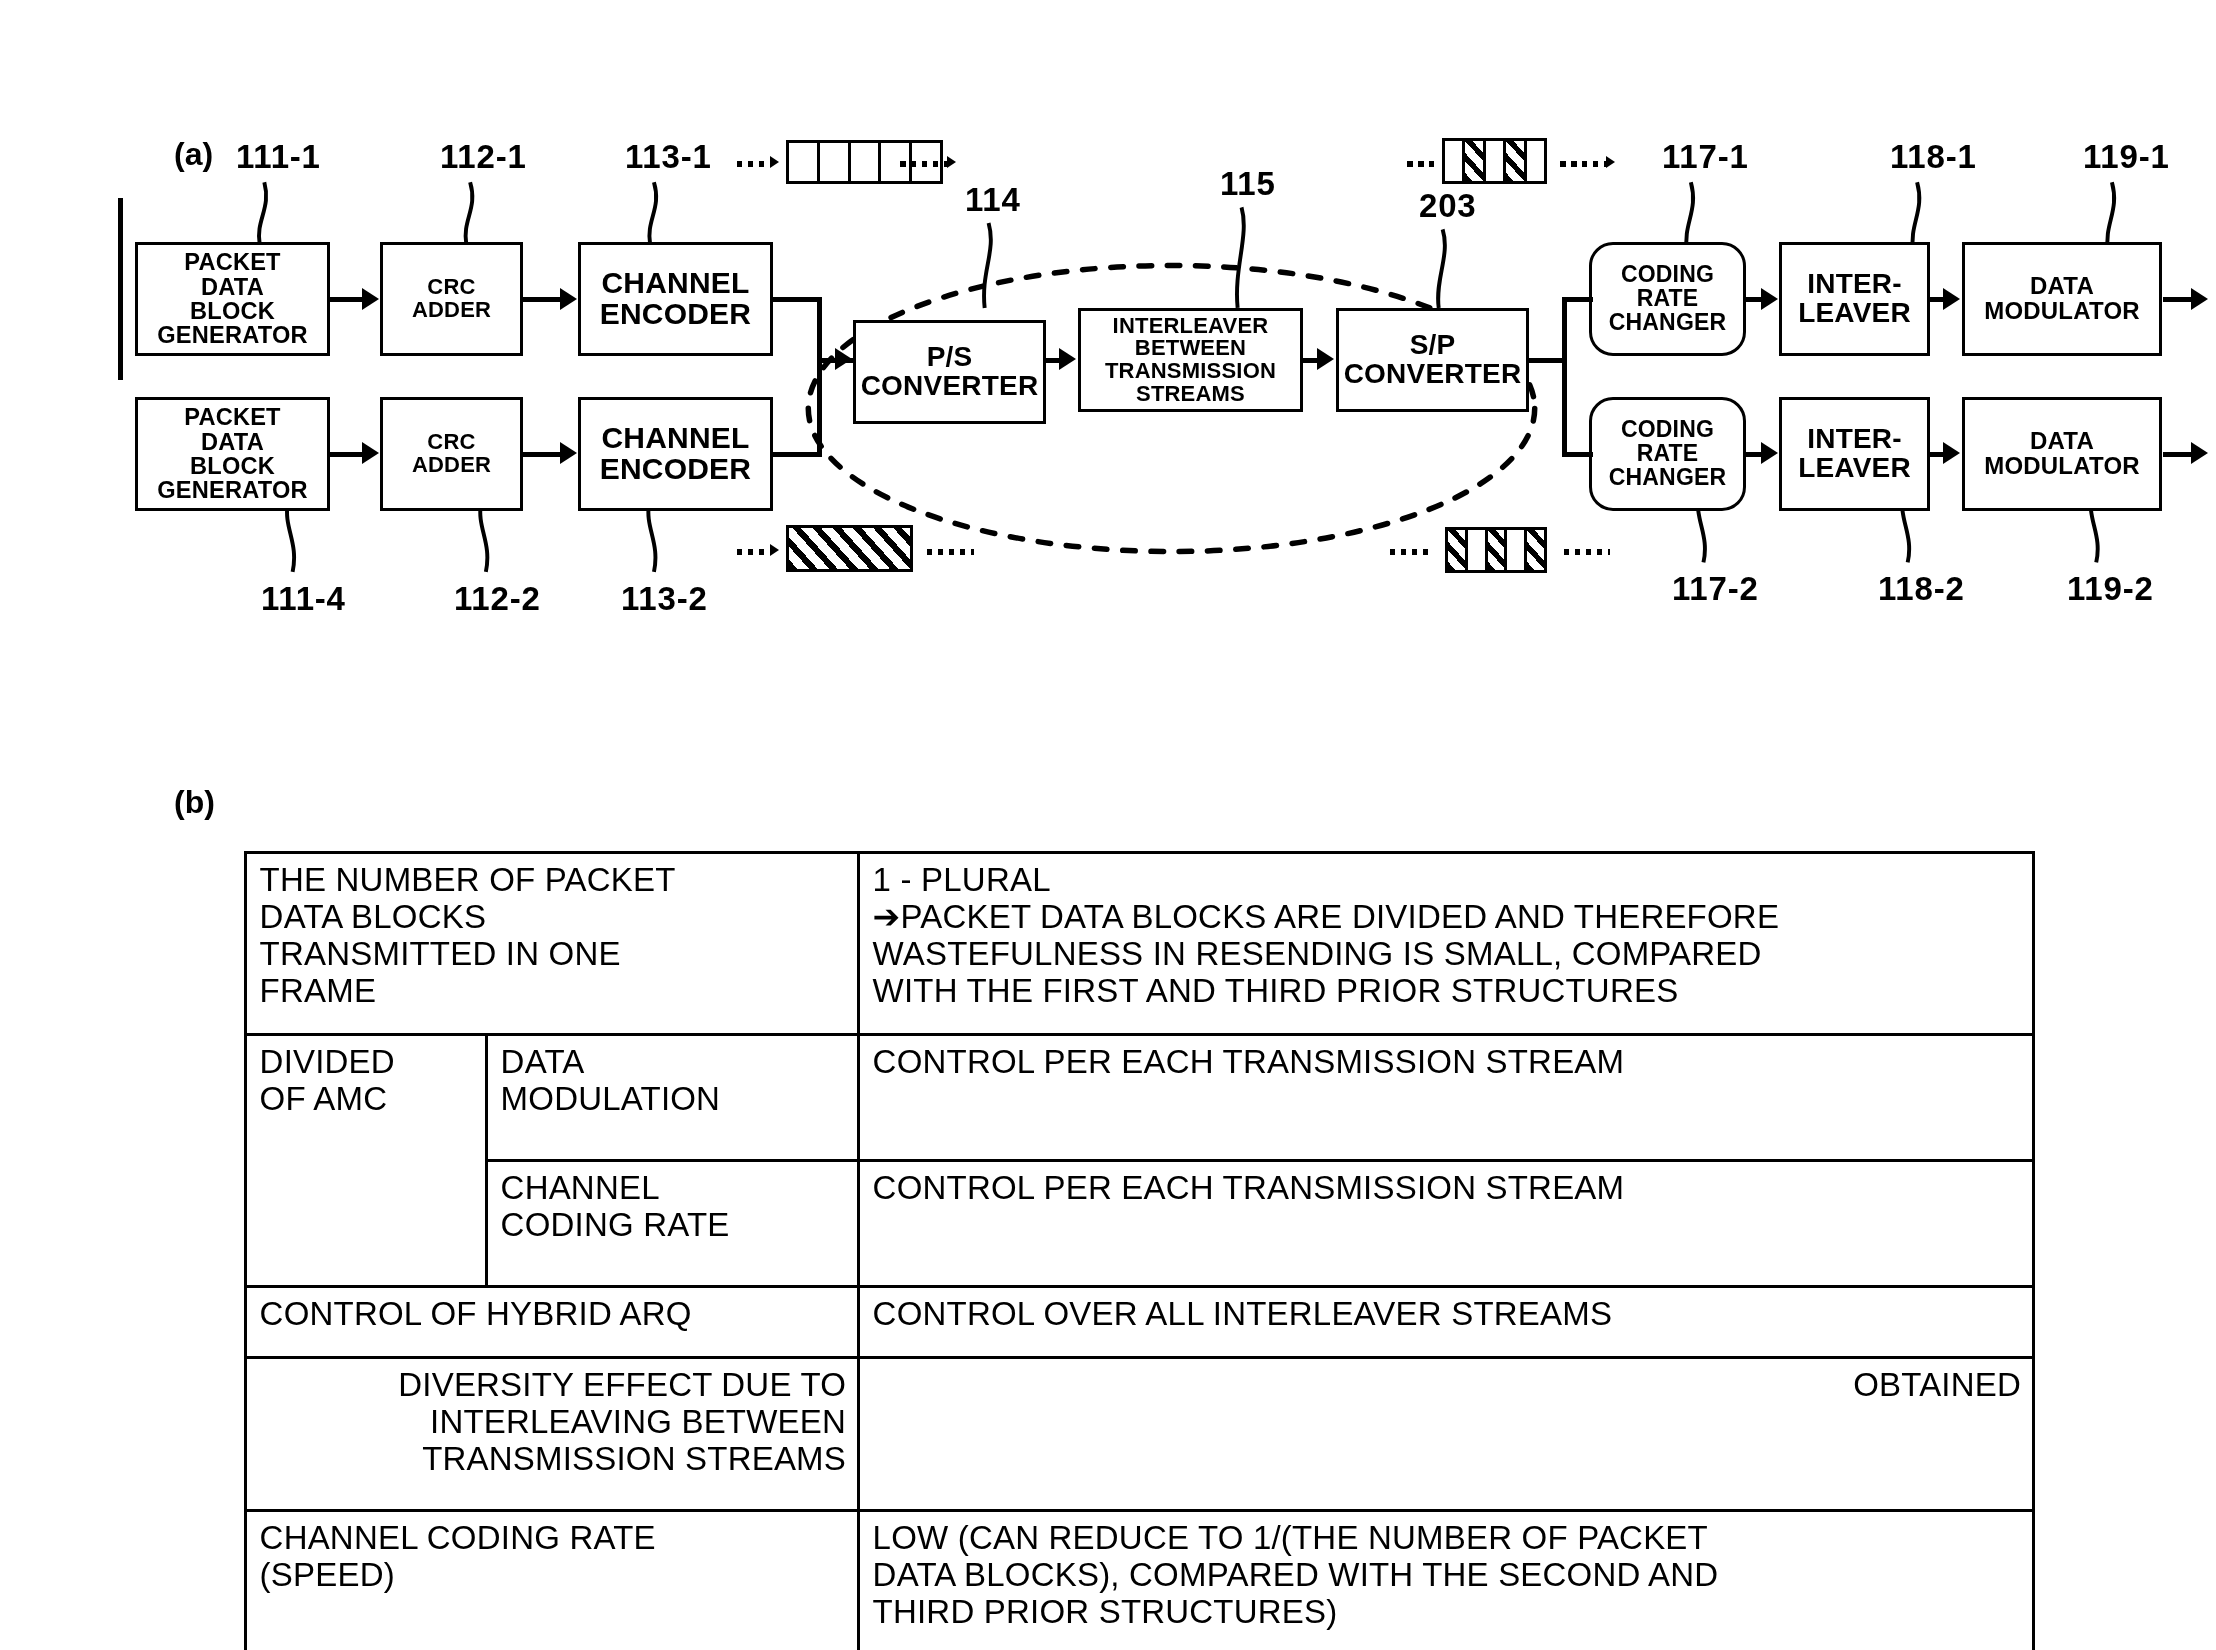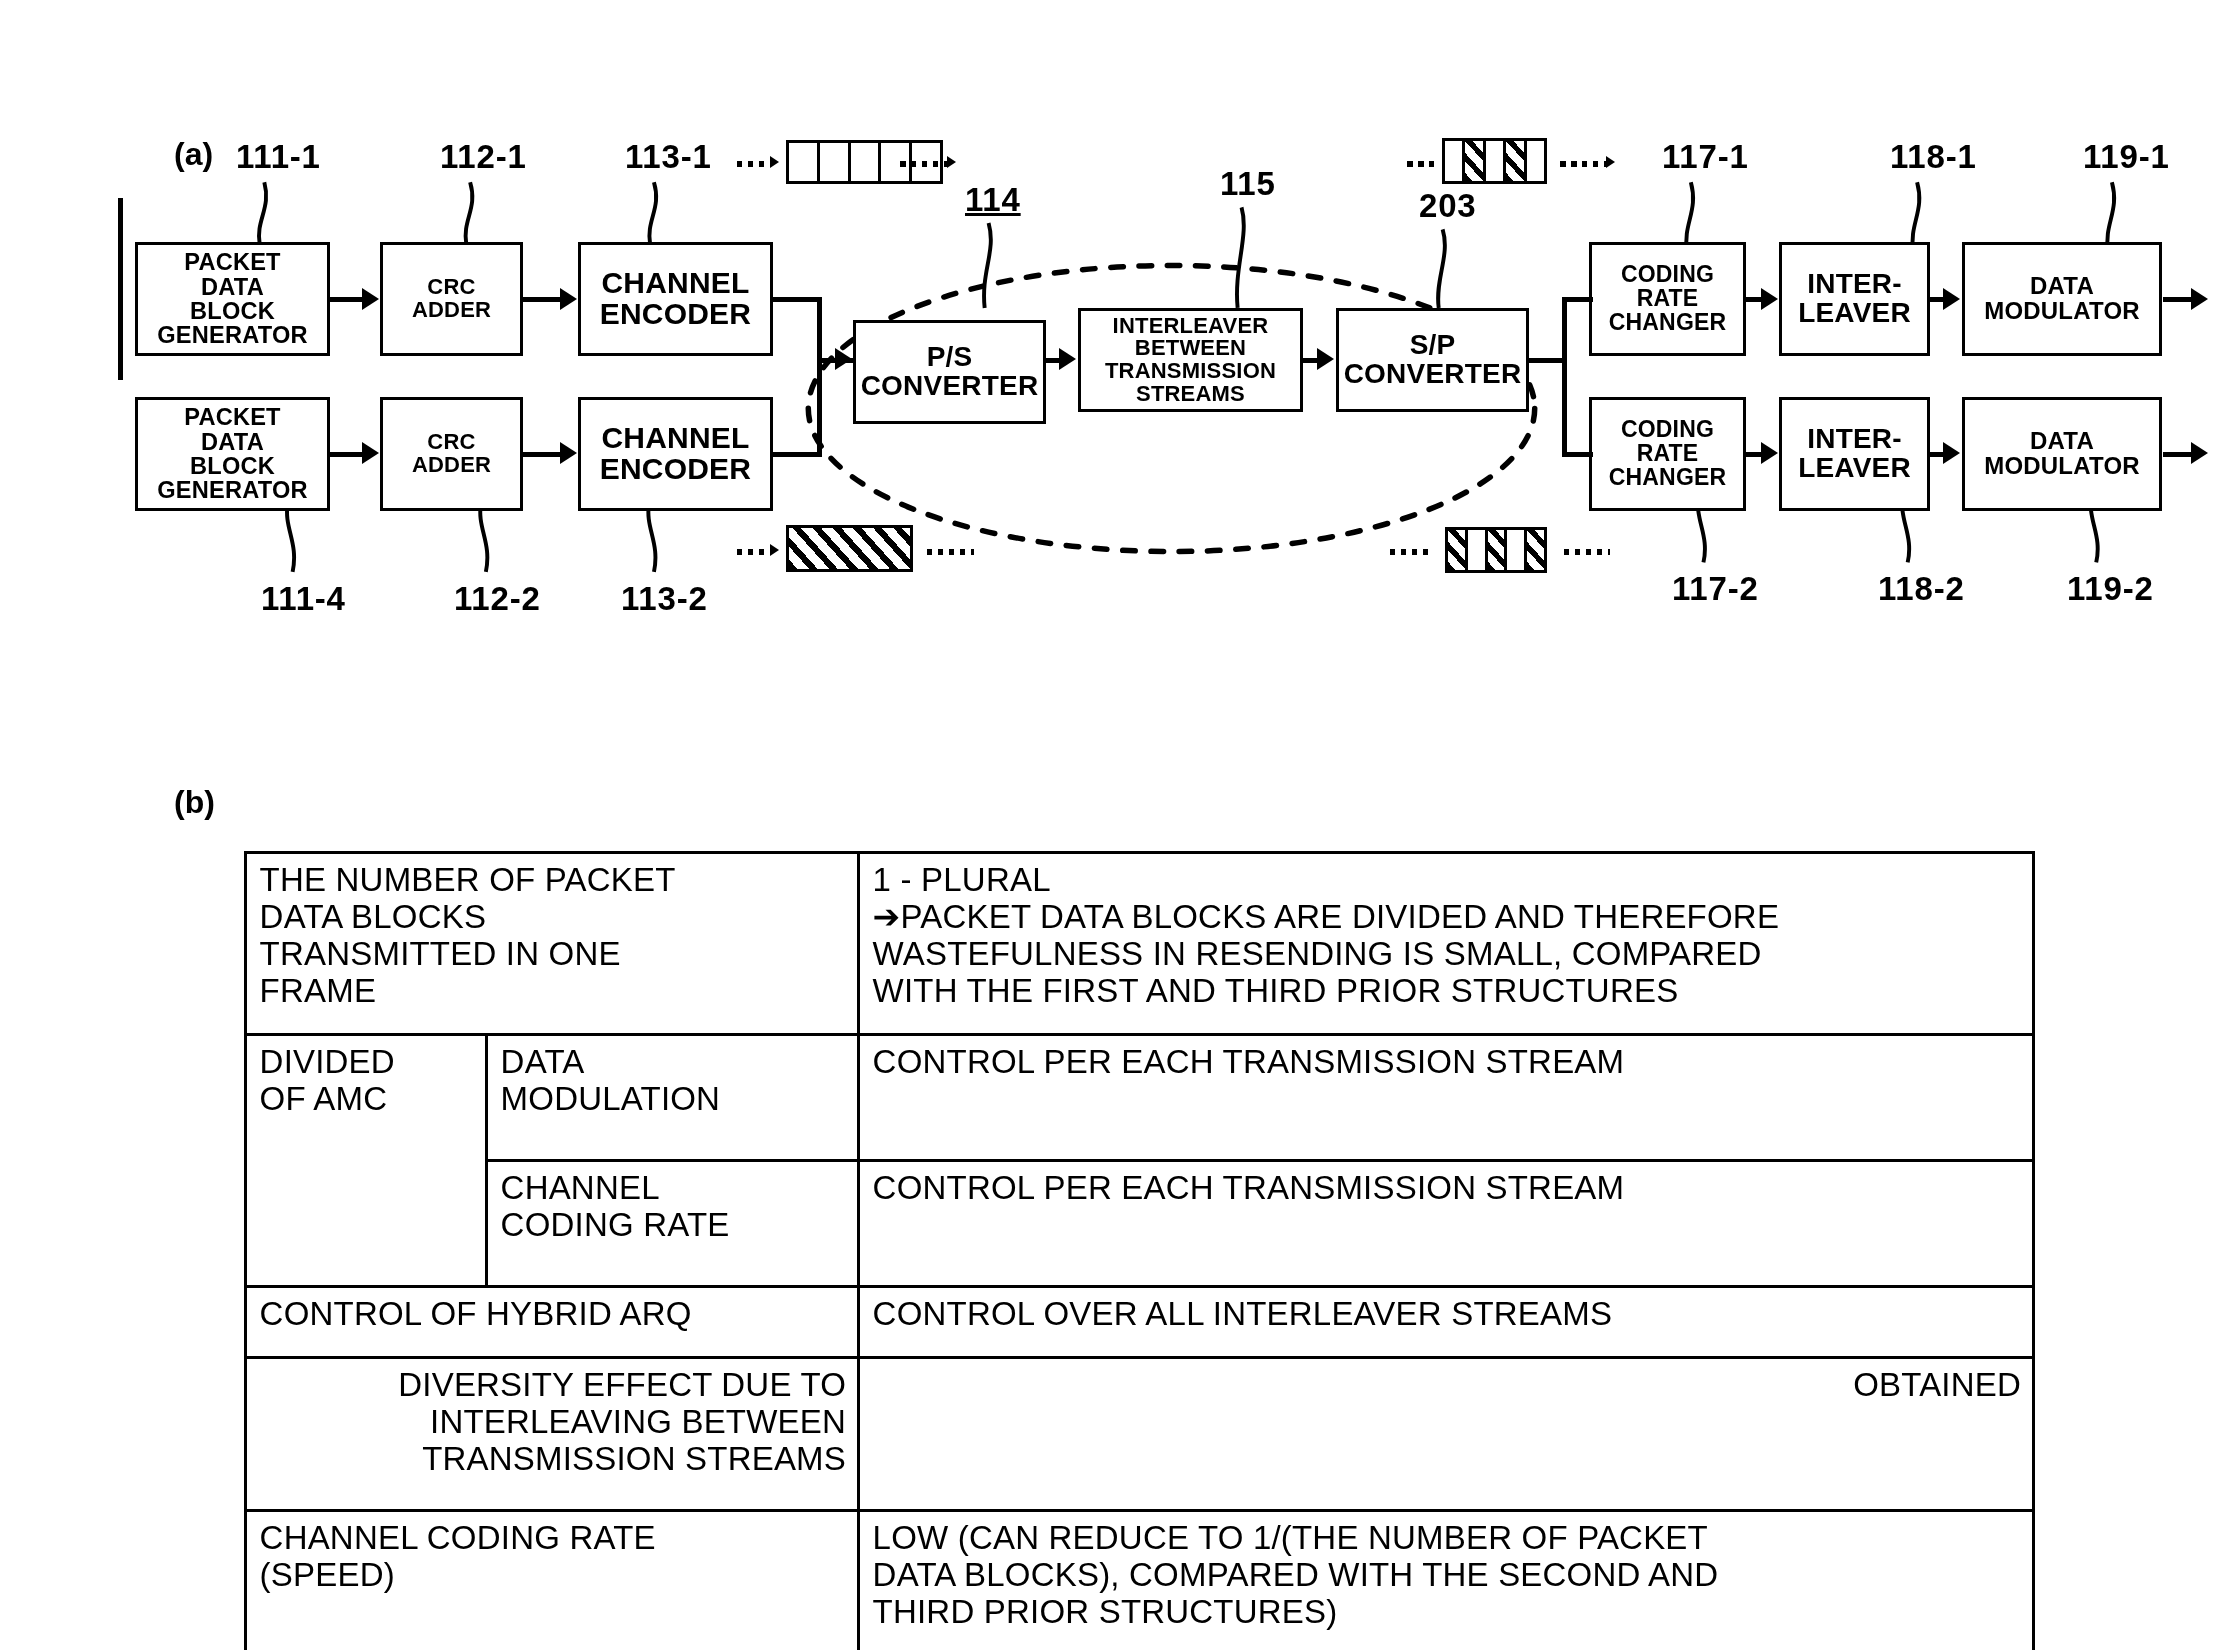--- a/index.html
+++ b/index.html
@@ -57,21 +57,21 @@
     letter-spacing: 0.2px;
   }
   .block span { display: block; width: 100%; }
 
   .b-pdbg  { font-size: 23.6px; }
   .b-crc   { font-size: 22px; }
   .b-chenc { font-size: 30px; }
   .b-ps    { font-size: 28px; }
   .b-intl  { font-size: 22px; }
   .b-sp    { font-size: 28px; }
-  .b-crc2  { font-size: 23px; }
+  .b-crc2  { font-size: 23px; border-radius: 24px; }
   .b-inter { font-size: 28px; }
   .b-dmod  { font-size: 24px; }
 
   
   .hline { position: absolute; background: #000; height: 4.7px; }
   .vline { position: absolute; background: #000; width: 4.7px; }
 
   
   .arrow-h {
     position: absolute;
@@ -151,21 +151,21 @@
 
   <div>
 
     <div class="fig-label" style="left:174px; top:138px;">(a)</div>
 
     <div class="vline" style="left:118px; top:198px; height:182px;"></div>
 
     <div class="ref-num" style="left:236px; top:140px;">111-1</div>
     <div class="ref-num" style="left:440px; top:140px;">112-1</div>
     <div class="ref-num" style="left:625px; top:140px;">113-1</div>
-    <div class="ref-num" style="left:965px; top:183px;text-decoration:underline;">114</div>
+    <div class="ref-num" style="left:965px; top:183px;">114</div>
     <div class="ref-num" style="left:1220px; top:167px;">115</div>
     <div class="ref-num" style="left:1419px; top:189px;">203</div>
     <div class="ref-num" style="left:1662px; top:140px;">117-1</div>
     <div class="ref-num" style="left:1890px; top:140px;">118-1</div>
     <div class="ref-num" style="left:2083px; top:140px;">119-1</div>
 
     <div class="ref-num" style="left:261px; top:582px;">111-4</div>
     <div class="ref-num" style="left:454px; top:582px;">112-2</div>
     <div class="ref-num" style="left:621px; top:582px;">113-2</div>
     <div class="ref-num" style="left:1672px; top:572px;">117-2</div>

